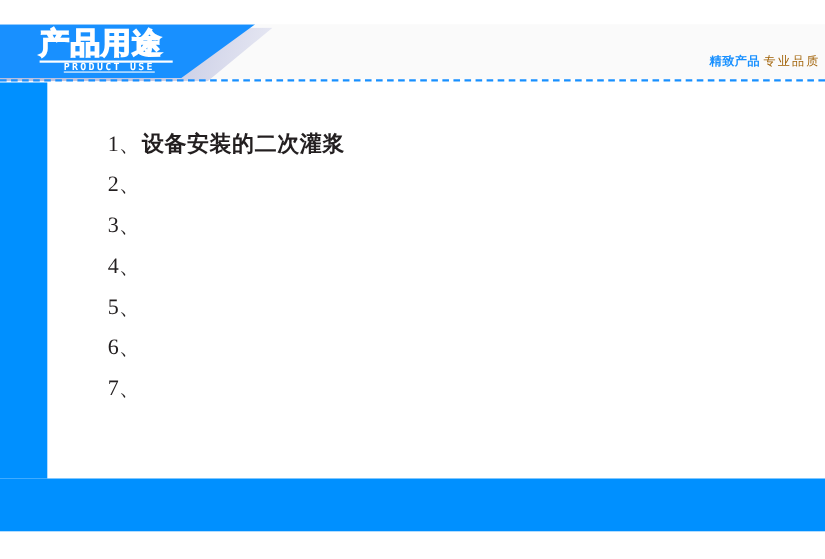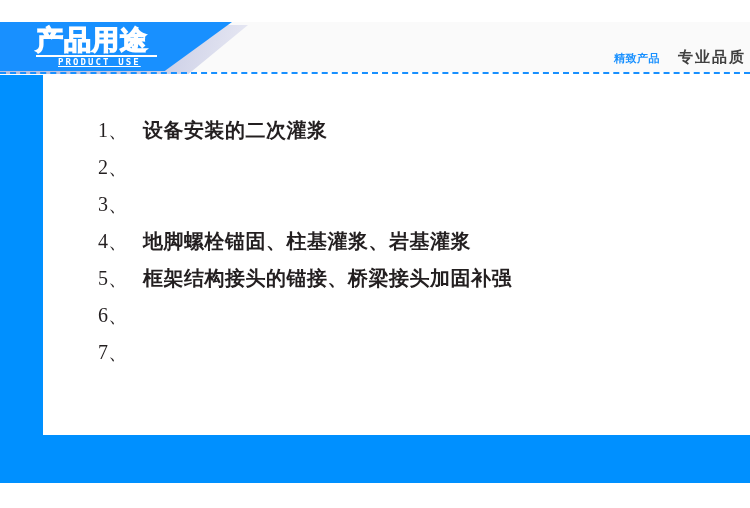--- a/index.html
+++ b/index.html
@@ -94,35 +94,35 @@
     text-decoration: underline;
   }
 
   
   .slogan {
     position: absolute;
     right: 4px;
     top: 48px;
     display: flex;
     align-items: baseline;
-    gap: 18px;
+    gap: 3px;
     white-space: nowrap;
   }
   .slogan-small {
     font-family: "DejaVu Sans", "Liberation Sans", sans-serif;
     font-size: 11px;
     font-weight: bold;
     color: #1890ff;
     letter-spacing: 0.5px;
   }
   .slogan-big {
     font-family: "DejaVu Sans", "Liberation Sans", sans-serif;
-    font-size: 15px;
-    font-weight: bold;
-    color: #404040;
+    font-size: 11px;
+    font-weight: normal;
+    color: #a16207;
     letter-spacing: 2px;
   }
 
   
   .dashed-rule {
     position: absolute;
     left: 0;
     top: 72px;
     width: 750px;
     height: 0;
@@ -171,21 +171,20 @@
     font-size: 20px;
   }
   .item-sep {
     font-size: 20px;
     font-weight: normal;
     letter-spacing: 0;
     margin-right: 1px;
   }
   .item-text {
     letter-spacing: 0.5px;
-    margin-left: 14px;
   }
 </style>
 </head>
 <body>
 
 <div id="page">
 
   <div class="header-zone">
     <div class="header-tint"></div>
     <div class="banner-shadow"></div>
@@ -215,26 +214,24 @@
       <span class="item-index">2</span>
       <span class="item-sep">、</span>
     </div>
     <div class="list-item">
       <span class="item-index">3</span>
       <span class="item-sep">、</span>
     </div>
     <div class="list-item">
       <span class="item-index">4</span>
       <span class="item-sep">、</span>
-      <span class="item-text">地脚螺栓锚固、柱基灌浆、岩基灌浆</span>
     </div>
     <div class="list-item">
       <span class="item-index">5</span>
       <span class="item-sep">、</span>
-      <span class="item-text">框架结构接头的锚接、桥梁接头加固补强</span>
     </div>
     <div class="list-item">
       <span class="item-index">6</span>
       <span class="item-sep">、</span>
     </div>
     <div class="list-item">
       <span class="item-index">7</span>
       <span class="item-sep">、</span>
     </div>
   </div>

